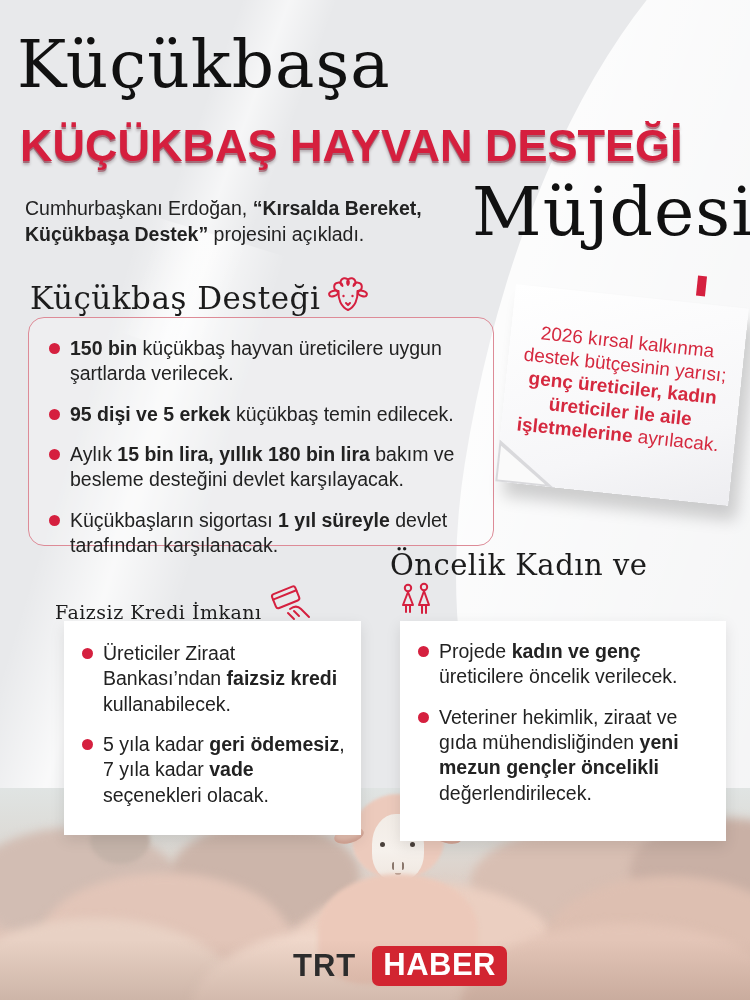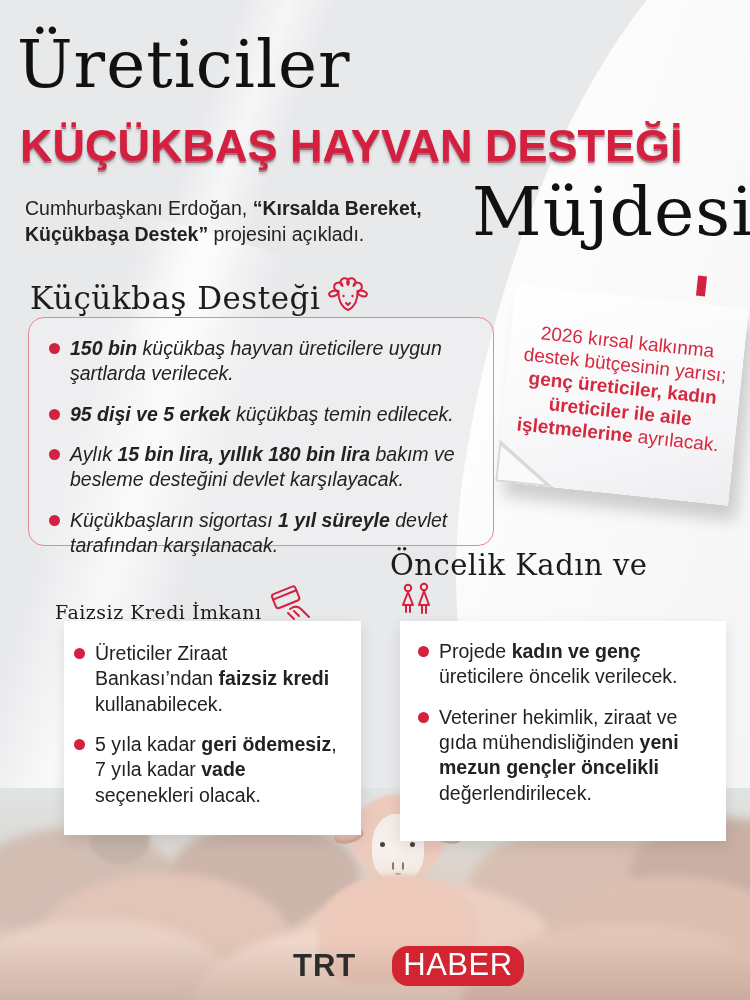--- a/index.html
+++ b/index.html
@@ -42,23 +42,23 @@
   ul.bullets { list-style:none; }
   ul.bullets li { position:relative; padding-left:23px; margin-bottom:15px;
     font-size:19.5px; line-height:1.3; color:#222; }
   ul.bullets li:last-child { margin-bottom:0; }
   ul.bullets li::before { content:''; position:absolute; left:2px; top:7px;
     width:11px; height:11px; border-radius:50%; background:#d5203f; }
   .b { font-weight:800; }
 
   .support-box { position:absolute; left:28px; top:317px; width:466px; height:229px;
     border:1.5px solid #dd8b97; border-radius:16px; background:rgba(255,255,255,0.25);
-    padding:18px 16px 14px 18px; z-index:2;font-style:italic; }
+    padding:18px 16px 14px 18px; z-index:2; }
   .credit-box { position:absolute; left:64px; top:621px; width:297px; height:214px;
-    background:#fff; box-shadow:0 5px 14px rgba(0,0,0,0.10); padding:20px 14px 14px 8px; z-index:3; }
+    background:#fff; box-shadow:0 5px 14px rgba(0,0,0,0.10); padding:20px 14px 14px 16px; z-index:3; }
   .priority-box { position:absolute; left:400px; top:621px; width:326px; height:220px;
     background:#fff; box-shadow:0 5px 14px rgba(0,0,0,0.10); padding:18px 12px 12px 16px; z-index:3; }
 
   
   .note-pin { position:absolute; left:697px; top:276px; width:9px; height:20px;
     background:#d5203f; transform:rotate(6deg); z-index:2; }
   .note { position:absolute; left:505px; top:296px; width:234px; height:198px;
     background:linear-gradient(160deg, #ffffff 0%, #f6f6f8 70%, #ededf0 100%);
     transform:rotate(6deg); box-shadow:9px 14px 16px rgba(0,0,0,0.18); z-index:3;
     display:flex; align-items:center; justify-content:center; padding:12px 10px 26px 10px; }
@@ -93,22 +93,22 @@
   .sheep .nose { position:absolute; left:20px; top:48px; width:12px; height:8px;
     border-left:2px solid #8a776c; border-right:2px solid #8a776c; border-radius:2px; }
   .sheep .mouth { position:absolute; left:23px; top:57px; width:6px; height:4px;
     border-bottom:2px solid #9b877b; border-radius:50%; }
   .sheep .wool-body { position:absolute; left:-14px; top:86px; width:160px; height:110px;
     background:#ecc9ba; border-radius:50% 50% 30% 30%; filter:blur(2px); }
 
   
   .logo { position:absolute; left:293px; top:946px; display:flex; align-items:center; gap:16px; z-index:4; }
   .logo .trt { font-size:31px; font-weight:800; color:#2c2c2c; letter-spacing:1px; }
-  .logo .haber { font-size:31px; font-weight:400; color:#fff; background:#d22531;
-    border-radius:16px; padding:1px 11px 3px 11px; letter-spacing:0.5px;margin-left:20px; }
+  .logo .haber { font-size:31px; font-weight:700; color:#fff; background:#d22531;
+    border-radius:7px; padding:1px 11px 3px 11px; letter-spacing:0.5px; }
 
   svg.icon { overflow:visible; }
 </style>
 </head>
 <body>
 
 <div class="page">
 
   <div class="swoosh-right"></div>
   <div class="swoosh-left"></div>
@@ -135,21 +135,21 @@
         <div class="eye l"></div>
           <div class="eye r"></div>
         <div class="nose"></div>
           <div class="mouth"></div>
       </div>
       <div class="wool-body"></div>
     </div>
     <div class="photo-fade"></div>
   </div>
 
-  <div class="kicker">Üreticiler</div>
+  <div class="kicker">Küçükbaşa</div>
   <div class="headline">KÜÇÜKBAŞ HAYVAN DESTEĞİ</div>
   <div class="subtitle"><span>Cumhurbaşkanı Erdoğan, </span><span class="b">“Kırsalda Bereket, Küçükbaşa Destek”</span><span> projesini açıkladı.</span></div>
   <div class="headline-suffix">Müjdesi</div>
 
   <div class="sec-title support-title">
     <span>Küçükbaş Desteği</span><span class="title-icon"><svg class="icon" width="40" height="33" viewBox="0 0 40 33" fill="none" stroke="#d5203f" stroke-width="2" stroke-linecap="round" stroke-linejoin="round">
       <path d="M10,11 a4.2,4.2 0 1 1 4.5,-5 a4.2,4.2 0 1 1 5.5,-1 a4.2,4.2 0 1 1 5.5,1 a4.2,4.2 0 1 1 4.5,5"></path>
       <ellipse cx="5.5" cy="13.5" rx="4.5" ry="2.6" transform="rotate(-18 5.5 13.5)"></ellipse>
       <ellipse cx="34.5" cy="13.5" rx="4.5" ry="2.6" transform="rotate(18 34.5 13.5)"></ellipse>
       <path d="M10.5,11 C10,19 13,27 20,30 C27,27 30,19 29.5,11"></path>

